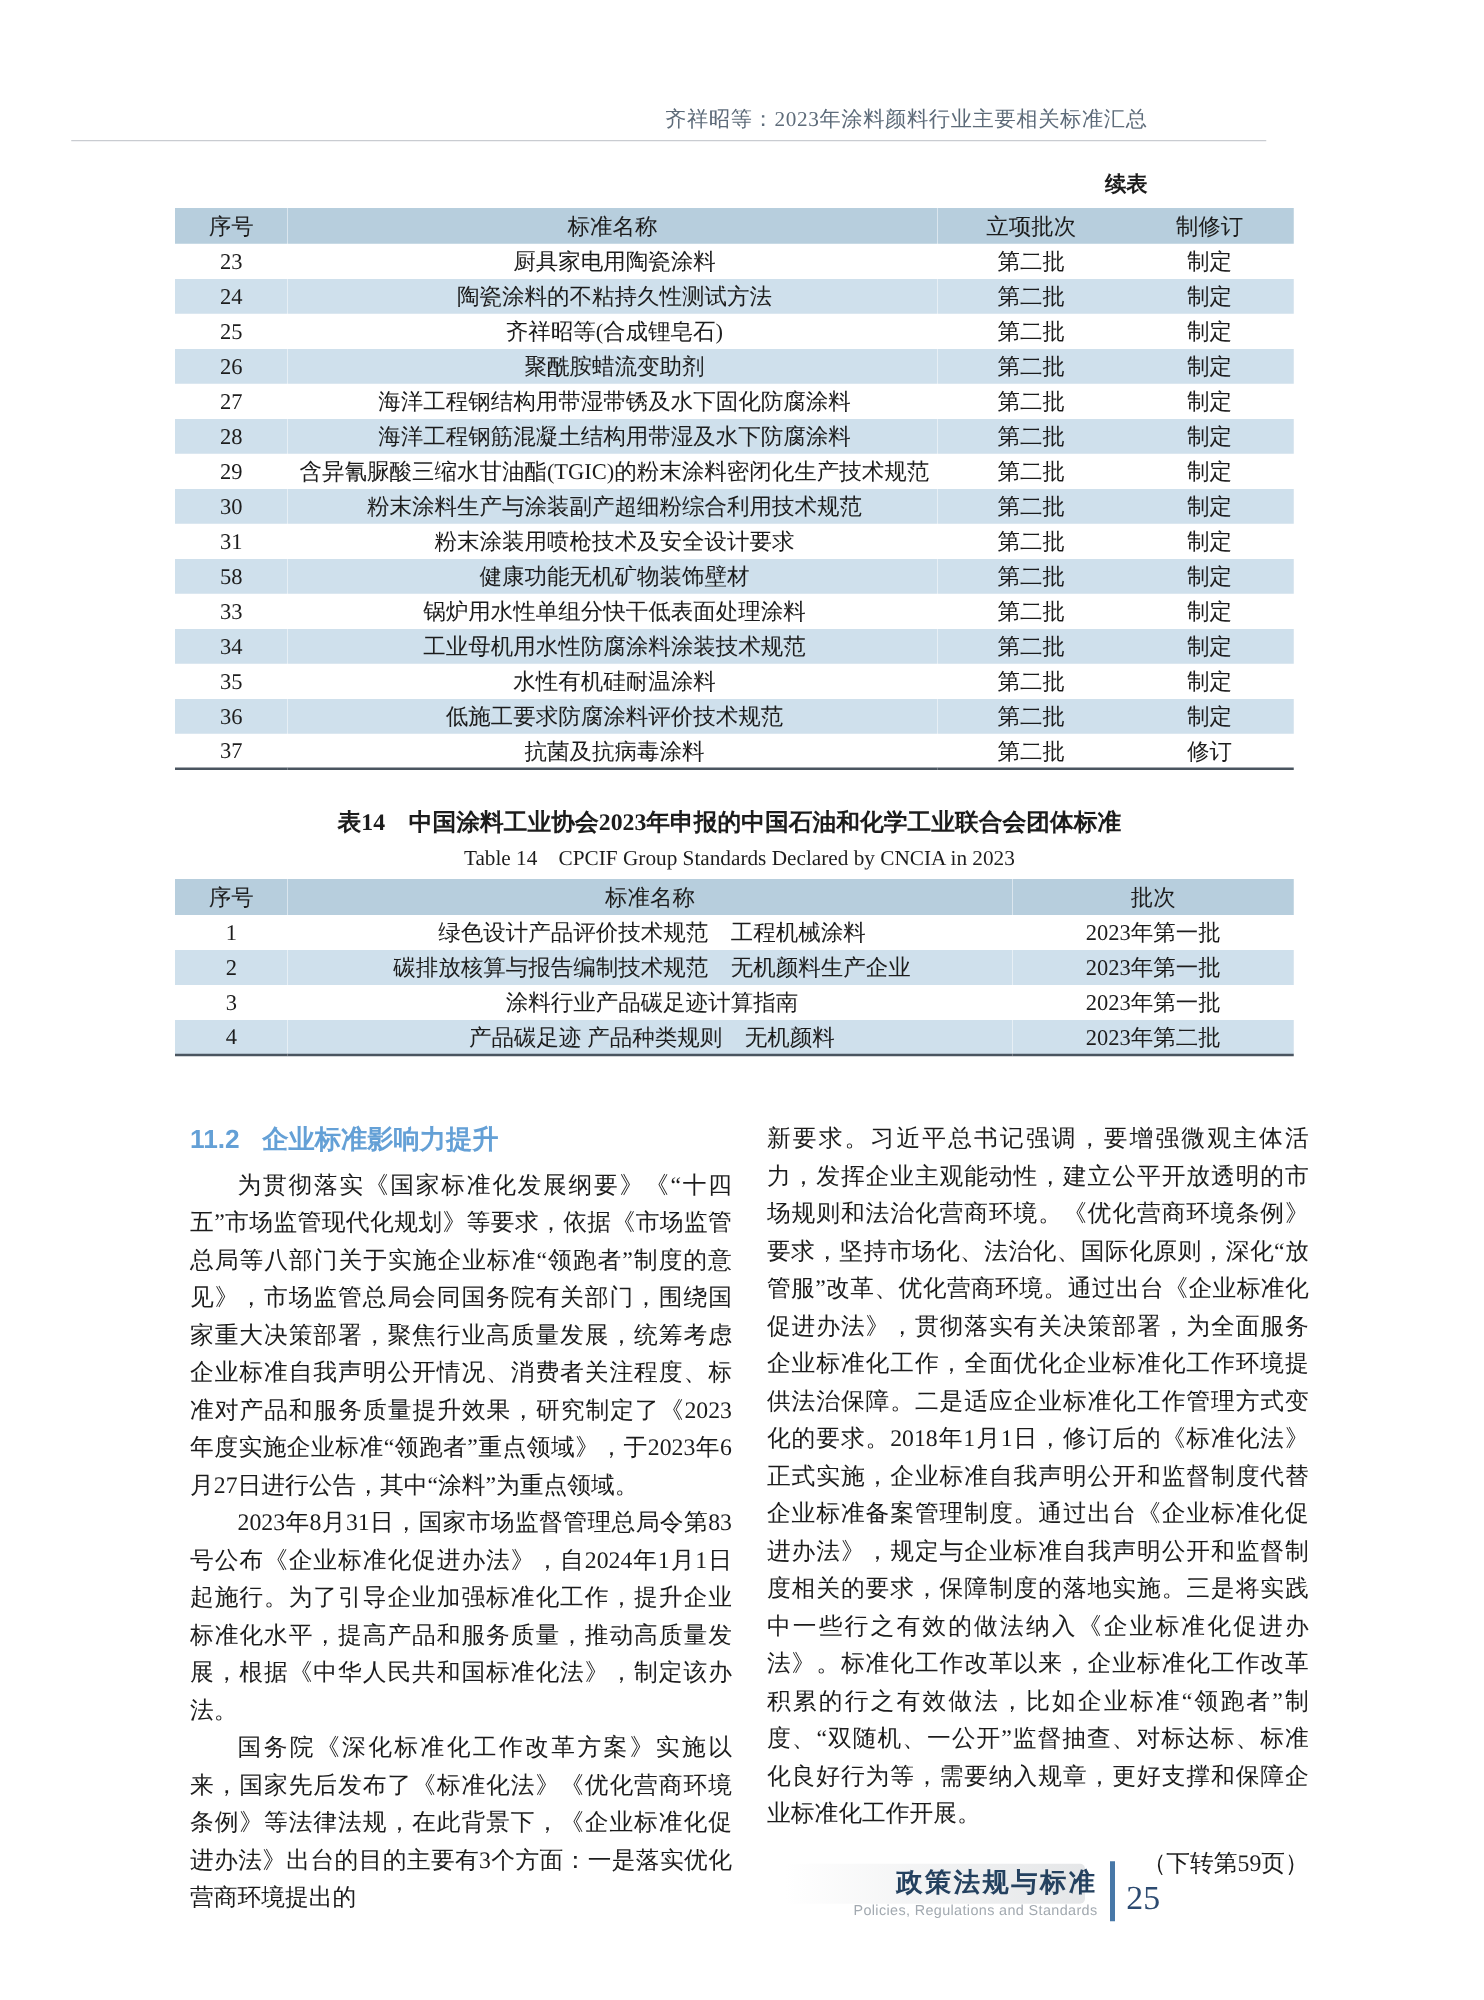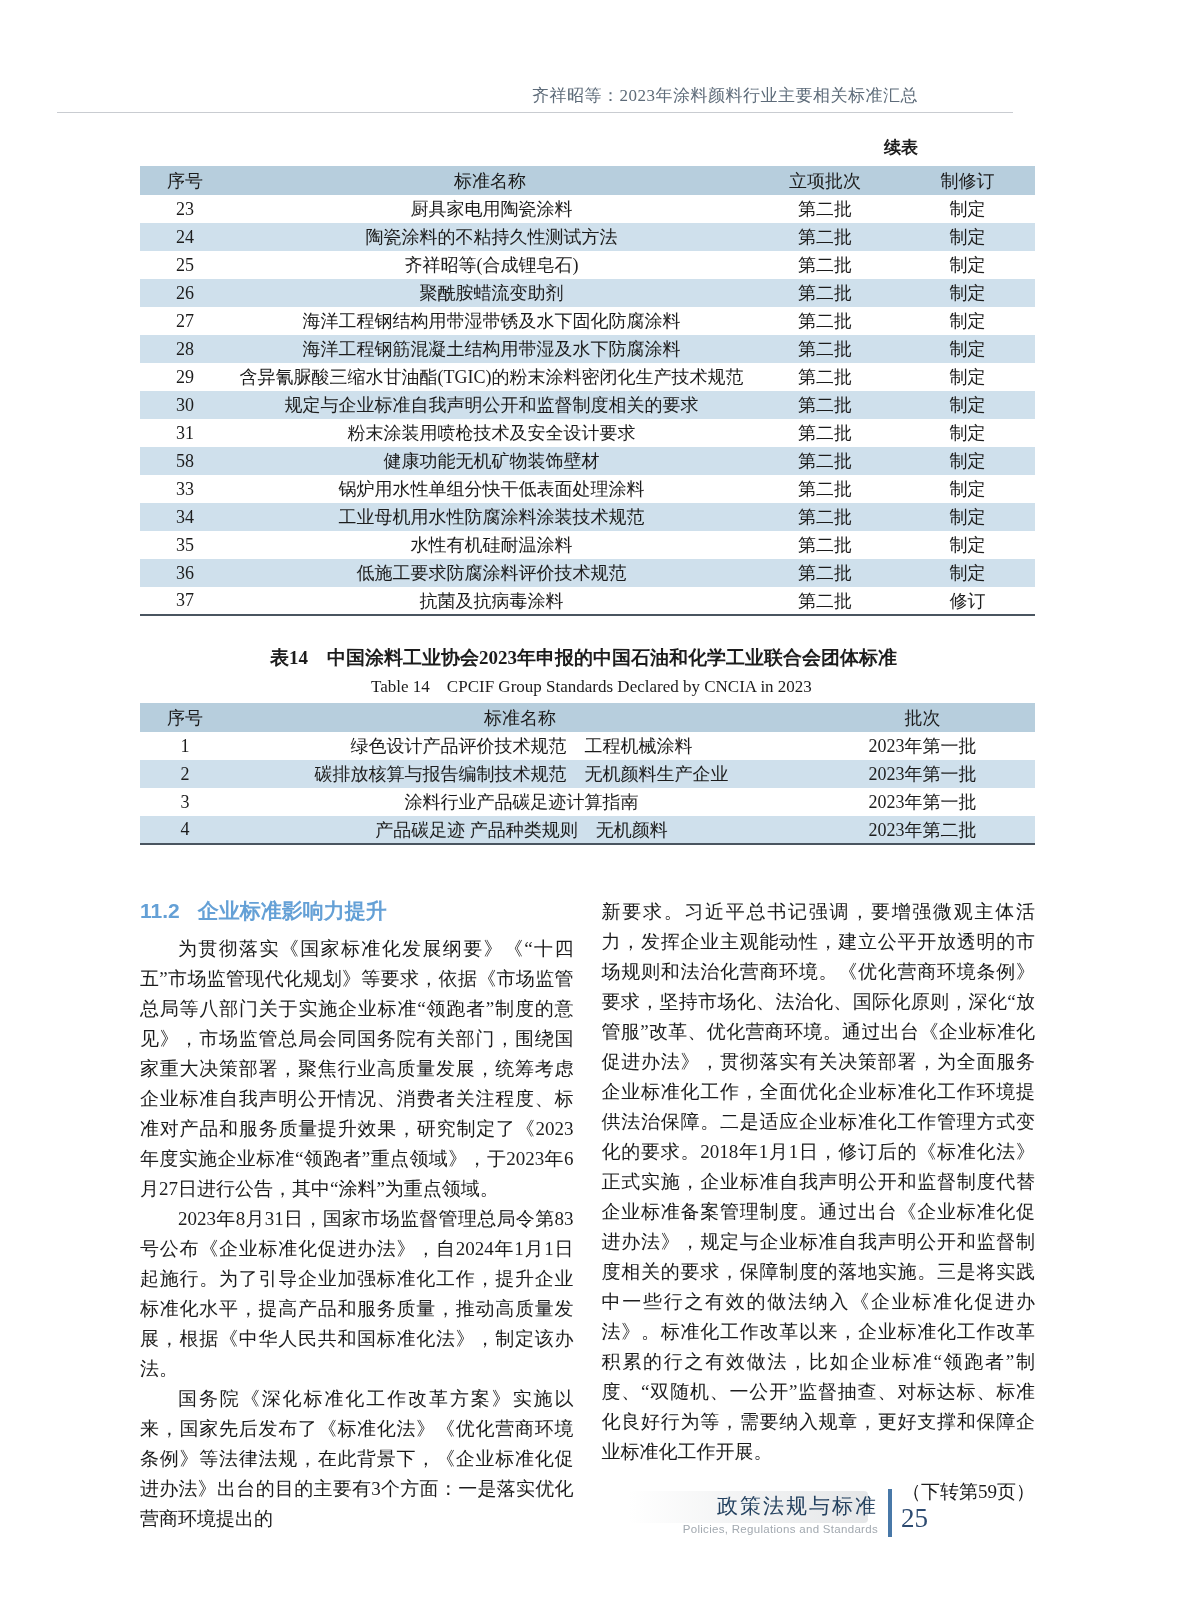--- a/index.html
+++ b/index.html
@@ -25,35 +25,35 @@
   #table1{top:166px;}
   #table1 .c1{width:90px;} #table1 .c2{width:520px;} #table1 .c3{width:150px;} #table1 .c4{width:135px;}
   #table2{top:703px;}
   #table2 .c1{width:90px;} #table2 .c2{width:580px;} #table2 .c3{width:225px;}
 
   .t14-title-zh{position:absolute;top:645px;left:136px;width:895px;text-align:center;
         font-size:19px;font-weight:bold;}
   .t14-title-en{position:absolute;top:675px;left:144px;width:895px;text-align:center;
         font-size:17px;font-weight:normal;}
 
-  .columns{position:absolute;top:897px;left:140px;width:895px;display:flex;gap:28px;}
+  .columns{position:absolute;top:897px;left:152px;width:895px;display:flex;gap:28px;}
   .col{width:440px;}
   .section-heading{font-family:"Liberation Sans","DejaVu Sans",sans-serif;font-weight:bold;
         color:var(--heading-blue,#64a0d6);font-size:21px;margin:0 0 9px 0;}
   .section-heading .num{margin-right:18px;}
   .col p{margin:0;font-size:19px;line-height:30px;text-align:justify;text-indent:2em;}
   .col-right p:first-child{text-indent:0;}
   .continue-note{font-size:19px;text-align:right;margin-top:10px;line-height:30px;}
 
   .footer{position:absolute;top:1489px;right:142px;display:flex;align-items:center;}
   .footer-accent{position:absolute;right:60px;top:2px;width:240px;height:32px;z-index:0;
         background:linear-gradient(to right,rgba(230,230,230,0),rgba(222,224,226,.8));border-radius:4px;}
   .footer-labels{position:relative;z-index:1;text-align:right;margin-right:10px;
         font-family:"Liberation Sans","DejaVu Sans",sans-serif;}
-  .footer-zh{font-size:21px;font-weight:normal;color:var(--footer-navy,#24415f);letter-spacing:2px;}
+  .footer-zh{font-size:21px;font-weight:bold;color:var(--footer-navy,#24415f);letter-spacing:2px;}
   .footer-en{font-size:11.5px;color:#a2a9b0;margin-top:3px;letter-spacing:.3px;}
   .footer-bar{width:4px;height:48px;background:var(--bar-blue,#4878a8);margin-right:9px;z-index:1;}
   .footer-page{font-size:27px;color:var(--page-num,#2c4a70);z-index:1;margin-top:10px;}
 </style>
 </head>
 <body>
 
 <div class="page">
 
   <div class="running-head">齐祥昭等：2023年涂料颜料行业主要相关标准汇总</div>
@@ -114,21 +114,21 @@
           <td>制定</td>
         </tr>
         <tr>
           <td>29</td>
           <td>含异氰脲酸三缩水甘油酯(TGIC)的粉末涂料密闭化生产技术规范</td>
           <td>第二批</td>
           <td>制定</td>
         </tr>
         <tr>
           <td>30</td>
-          <td>规定与企业标准自我声明公开和监督制度相关的要求</td>
+          <td>粉末涂料生产与涂装副产超细粉综合利用技术规范</td>
           <td>第二批</td>
           <td>制定</td>
         </tr>
         <tr>
           <td>31</td>
           <td>粉末涂装用喷枪技术及安全设计要求</td>
           <td>第二批</td>
           <td>制定</td>
         </tr>
         <tr>

